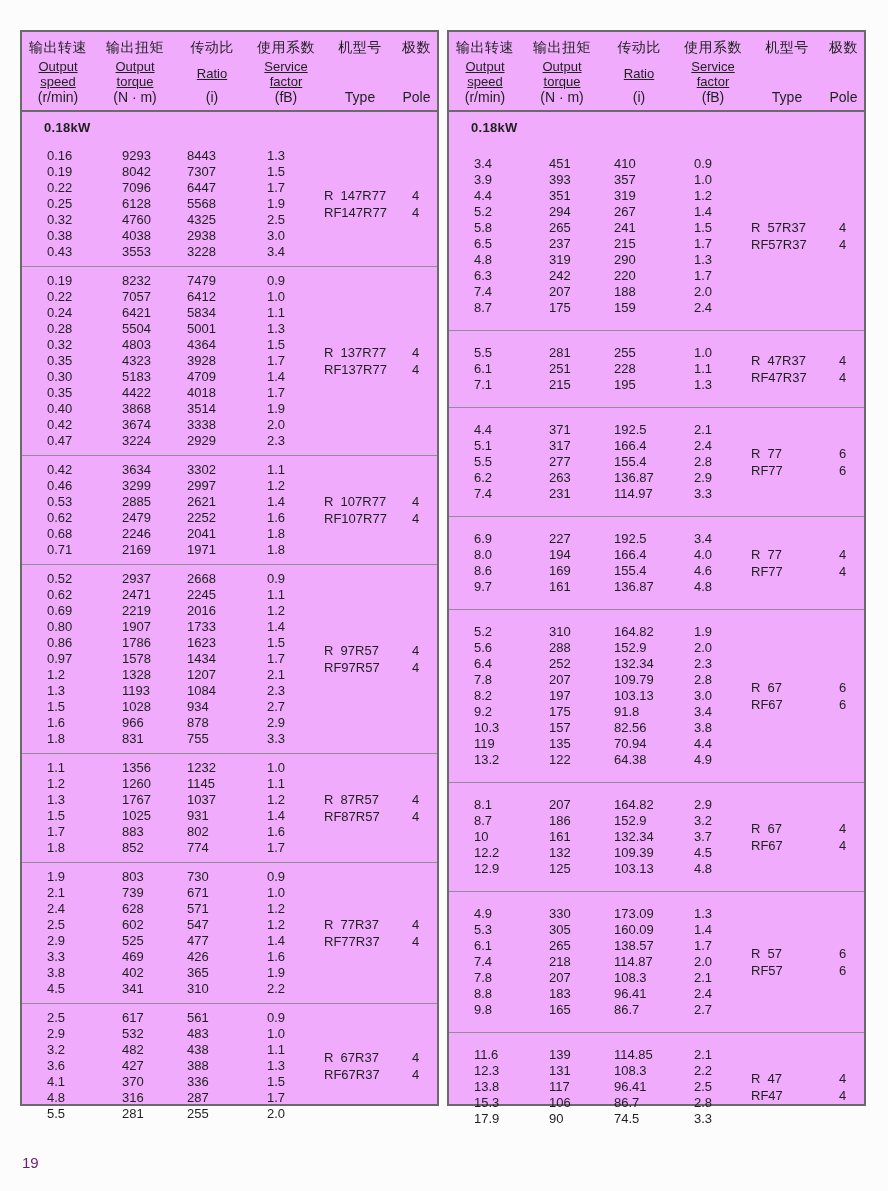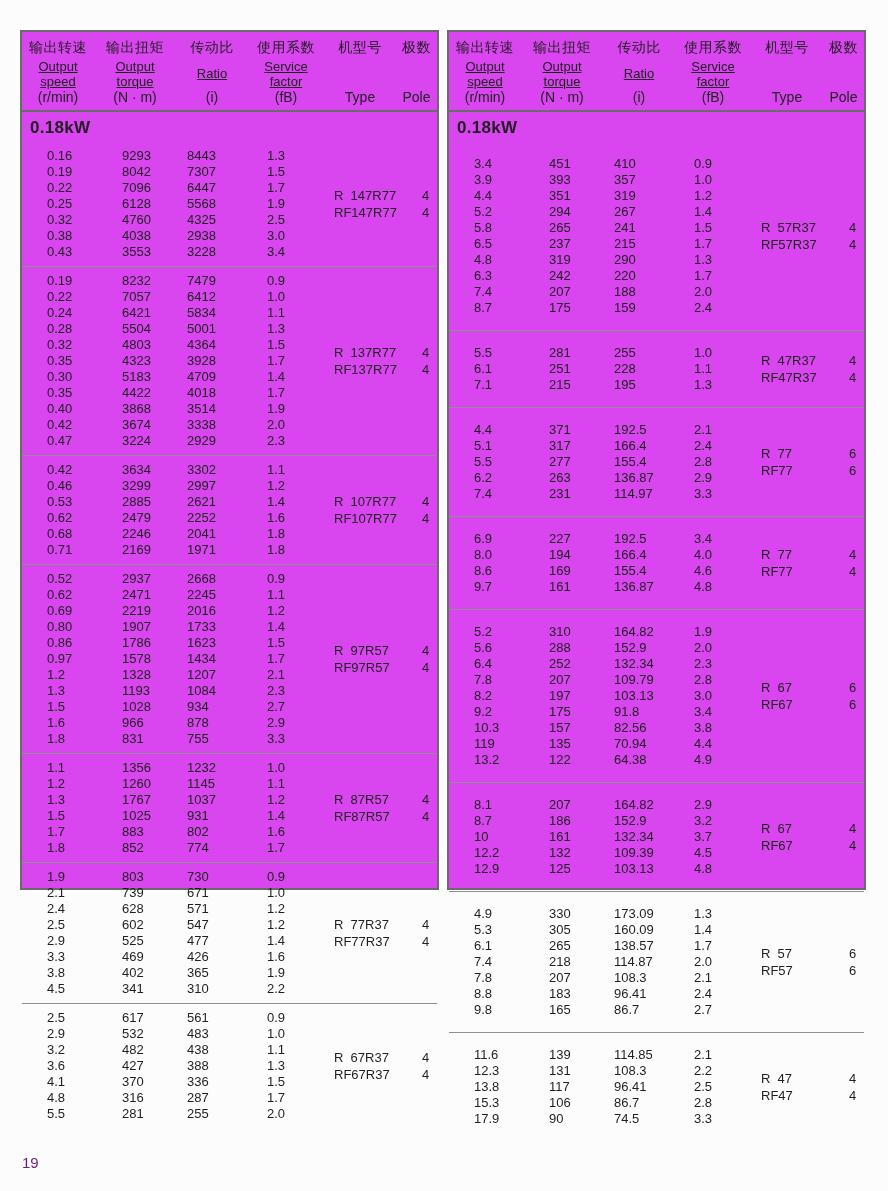--- a/index.html
+++ b/index.html
@@ -3,52 +3,52 @@
 <meta charset="utf-8">
 <style>
   html,body{margin:0;padding:0;}
   .page{
     width:888px;height:1191px;background:#fcfcfc;position:relative;
     font-family:"Liberation Sans","DejaVu Sans",sans-serif;color:#1f1f1f;
     overflow:hidden;
   }
   .tables{position:absolute;left:20px;top:30px;display:flex;gap:8px;}
   .gtable{
-    width:419px;height:860px;box-sizing:border-box;
-    border:2px solid #6a6a6a;background:#d946ef;
+    width:419px;height:1076px;box-sizing:border-box;
+    border:2px solid #6a6a6a;background:#f0abfc;
   }
   .thead{
     height:80px;box-sizing:border-box;border-bottom:2px solid #6a6a6a;
     display:grid;grid-template-columns:72px 82px 72px 76px 72px 41px;
     padding:7px 0 5px 0;
   }
   .hcell{display:flex;flex-direction:column;justify-content:space-between;align-items:center;}
   .zh{font-size:14px;letter-spacing:0.5px;white-space:nowrap;}
   .en{display:flex;flex-direction:column;align-items:center;}
   .enline{font-size:13px;line-height:15px;text-decoration:underline;}
   .unit{font-size:14px;line-height:15px;white-space:nowrap;}
   .tbody{position:relative;}
   .section-label{
-    font-weight:bold;font-size:17px;height:30px;line-height:32px;
-    padding-left:8px;letter-spacing:0.3px;
+    font-weight:bold;font-size:13px;height:30px;line-height:32px;
+    padding-left:22px;letter-spacing:0.3px;
   }
   .block{position:relative;padding:6px 0;}
   .r-pad .block{padding:14px 0;}
   .block.sep{border-top:1px solid #8f8f8f;}
   .row{
     display:grid;grid-template-columns:72px 82px 72px 76px;
     line-height:16px;font-size:13px;
   }
   .cell{white-space:nowrap;}
   .c-speed{padding-left:25px;}
   .c-torque{padding-left:28px;}
   .c-ratio{padding-left:11px;}
   .c-factor{padding-left:19px;}
   .type-box{
-    position:absolute;left:312px;top:50%;transform:translateY(-50%);
+    position:absolute;left:302px;top:50%;transform:translateY(-50%);
   }
   .type-line{display:flex;line-height:17px;font-size:13px;}
   .type-name{white-space:pre;width:88px;display:inline-block;}
   .pole{display:inline-block;}
   .page-number{
     position:absolute;left:22px;top:1154px;font-size:15px;color:#701a75;
   }
 </style>
 </head>
 <body>

